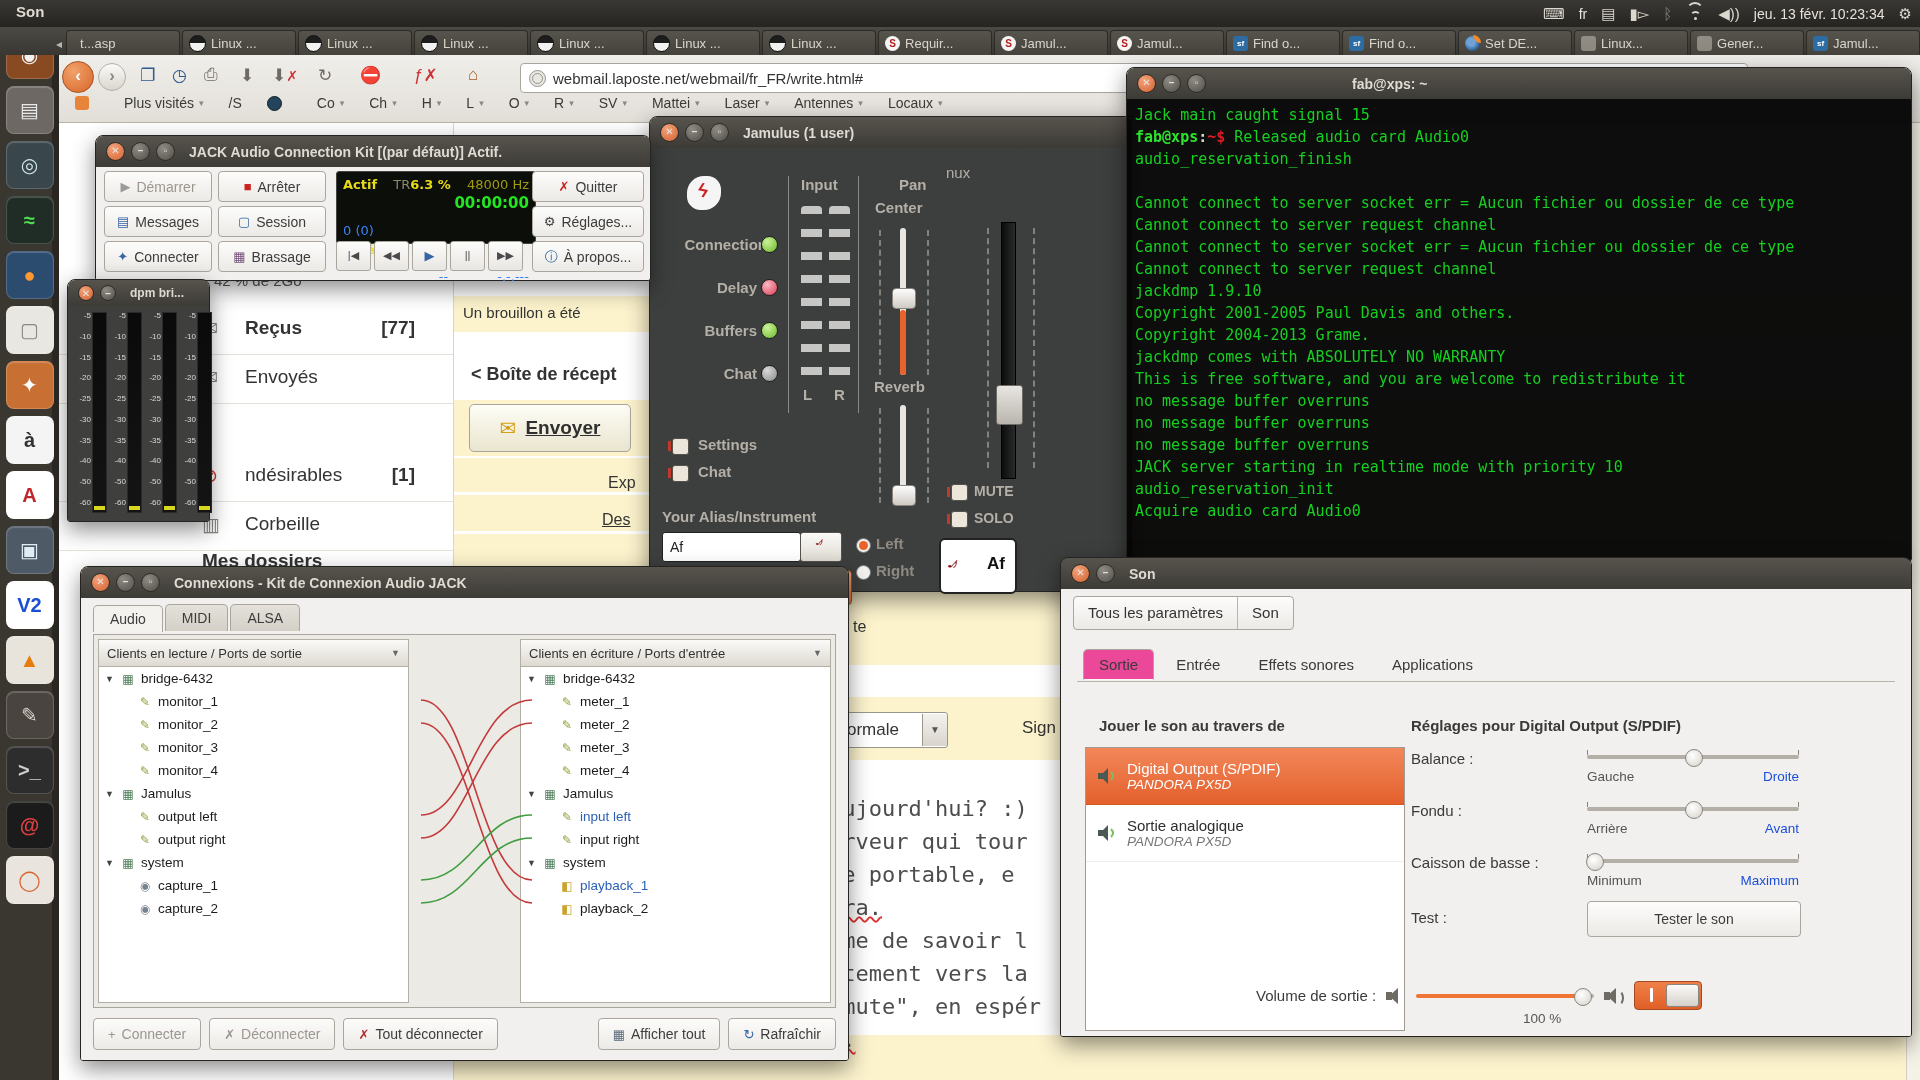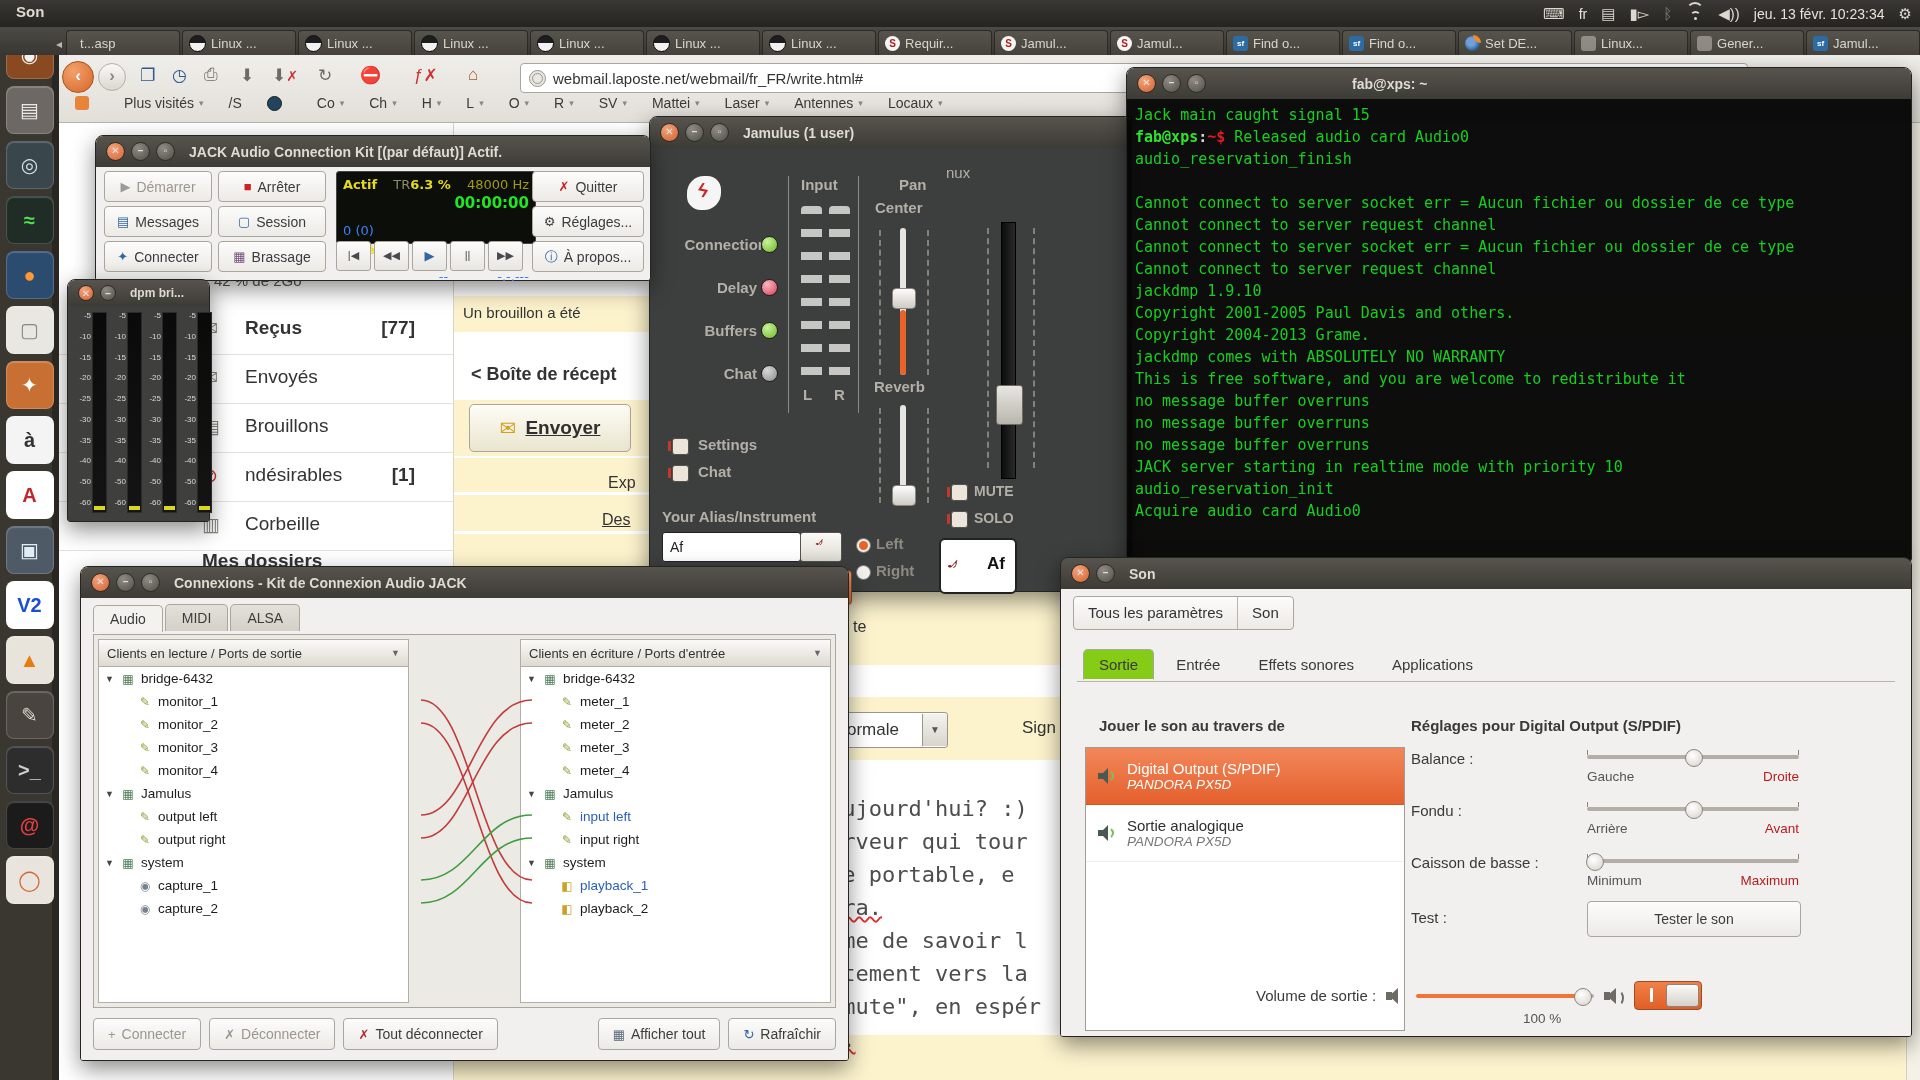--- a/index.html
+++ b/index.html
@@ -166,39 +166,39 @@
   #cbuttons .btn{height:30px;padding:0 14px;font-size:14px;}
   #cbuttons .spacer{flex:1;}
   .cic{font-size:13px;}
   
   #son{left:1060px;top:557px;width:850px;height:478px;z-index:30;}
   #breadcrumb{position:absolute;left:12px;top:7px;display:flex;height:32px;border:1px solid #aaa69e;border-radius:4px;overflow:hidden;background:linear-gradient(#fcfcfb,#eceae6);}
   #breadcrumb span{padding:0 14px;line-height:31px;font-size:15px;color:#333;}
   #breadcrumb span:first-child{border-right:1px solid #b9b5ad;}
   #stabs{position:absolute;left:22px;top:60px;display:flex;gap:6px;}
   .stab{padding:6px 15px;font-size:15px;color:#3a3a3a;border-radius:5px 5px 0 0;border:1px solid transparent;}
-  .stab.active{background:#84cc16;border-color:#aaa69e;border-bottom-color:#fbfaf8;}
+  .stab.active{background:#ec4899;border-color:#aaa69e;border-bottom-color:#fbfaf8;}
   #stabline{position:absolute;left:16px;right:16px;top:92px;height:1px;background:#b9b5ad;}
   .shead{position:absolute;font-size:15px;font-weight:bold;color:#3a3a3a;}
   #devlist{position:absolute;left:24px;top:158px;width:318px;height:282px;background:#fff;border:1px solid #a09c94;}
   .dev{height:56px;display:flex;align-items:center;gap:9px;padding:0 10px;border-bottom:1px solid #eee;}
   .dev .nm{font-size:15px;color:#2e2e2e;}
   .dev .sub{font-size:13.5px;font-style:italic;color:#777;}
   .dev.sel{background:linear-gradient(#f2875a,#e4602d);border-bottom-color:#d4571f;}
   .dev.sel .nm,.dev.sel .sub{color:#fff;}
   .srow{position:relative;height:52px;}
   .slabel{position:absolute;left:0;top:5px;font-size:15px;color:#3a3a3a;}
   .strack{position:absolute;left:176px;top:10px;width:212px;height:4px;background:#b3afa7;border-radius:2px;}
   .strack::before,.strack::after{content:"";position:absolute;top:-5px;width:1px;height:5px;background:#8a857d;}
   .strack::before{left:0;}.strack::after{right:0;}
   .sknob{position:absolute;top:-6px;width:16px;height:16px;border-radius:50%;background:radial-gradient(circle at 40% 35%,#fff,#d5d1ca);border:1px solid #8a857d;}
   .sknob.mid{left:98px;}
   .sknob.left{left:-1px;}
   .smin{position:absolute;left:176px;top:24px;font-size:13.5px;color:#555;}
-  .smax{position:absolute;left:388px;top:24px;font-size:13.5px;color:#b91c1c;transform:translateX(-100%);}
+  .smax{position:absolute;left:388px;top:24px;font-size:13.5px;color:#1d4ed8;transform:translateX(-100%);}
   #testrow{position:absolute;left:350px;top:320px;font-size:15px;color:#3a3a3a;}
   #testbtn{position:absolute;left:526px;top:312px;width:212px;height:34px;}
   #volrow{position:absolute;left:195px;top:392px;display:flex;align-items:center;gap:10px;}
   #volrow .vlbl{font-size:15px;color:#3a3a3a;}
   .spk{position:relative;width:20px;height:18px;}
   .spk .bx{position:absolute;left:0;top:5px;width:6px;height:8px;background:#6e6a64;}
   .spk .tr{position:absolute;left:3px;top:1px;border:8px solid transparent;border-right:9px solid #6e6a64;border-left:none;}
   .spk .wv{position:absolute;right:0;top:3px;width:8px;height:12px;border:2px solid transparent;border-right-color:#6e6a64;border-radius:50%;}
   #volslider{position:relative;width:178px;height:4px;border-radius:2px;background:linear-gradient(90deg,#ef7436 0 93%,#b3afa7 93%);}
   #volslider .sknob{left:158px;}
@@ -228,24 +228,20 @@
     <div id="sidebar">
       <div class="quota">42 % de 2Go</div>
       <div class="folder-row" style="top:183px;">
         <span class="fic">✉</span>
         <span class="flbl" style="font-weight:bold;">Reçus</span>
         <span class="fcount">[77]</span>
       </div>
       <div class="folder-row" style="top:232px;">
         <span class="fic">✉</span>
         <span class="flbl">Envoyés</span>
-      </div>
-      <div class="folder-row" style="top:281px;">
-        <span class="fic">▤</span>
-        <span class="flbl">Brouillons</span>
       </div>
       <div class="folder-row" style="top:330px;">
         <span class="fic" style="color:#c0392b;">⊘</span>
         <span class="flbl">ndésirables</span>
         <span class="fcount">[1]</span>
       </div>
       <div class="folder-row" style="top:379px;">
         <span class="fic">▥</span>
         <span class="flbl">Corbeille</span>
       </div>

